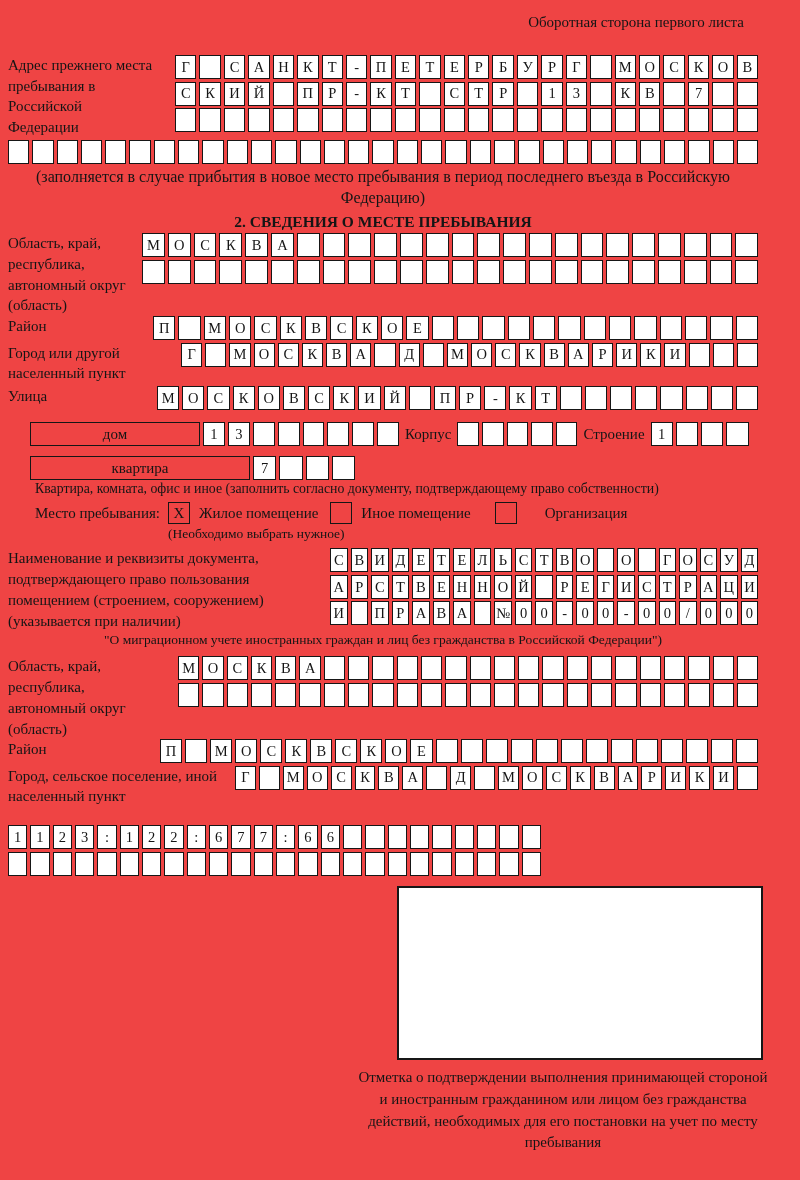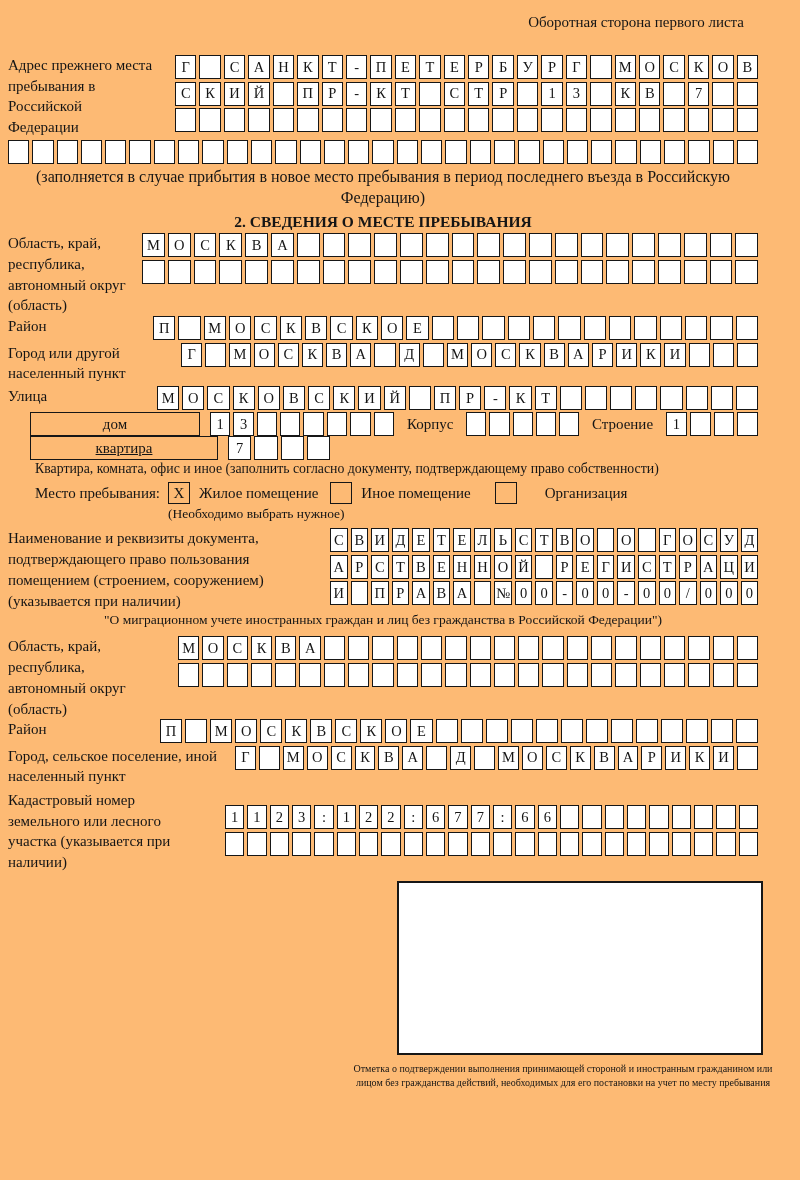--- a/index.html
+++ b/index.html
@@ -1,54 +1,54 @@
 <!DOCTYPE html>
 <html><head>
 <meta charset="utf-8">
 <style>
   html,body{margin:0;padding:0;background:#fff;}
   .page{
     width:800px;height:1180px;box-sizing:border-box;
-    background:#fdba74;color:#151515;
+    background:#ef4444;color:#151515;
     font-family:"Liberation Serif","DejaVu Serif",serif;
     padding:14px 42px 0 8px;position:relative;overflow:hidden;
   }
   .hdr-note{font-size:15px;text-align:right;margin-right:14px;margin-bottom:24px;}
   .line{display:flex;align-items:flex-start;}
   .lab{font-size:15px;line-height:1.38;box-sizing:border-box;}
   .rows{display:flex;flex-direction:column;}
   .boxrow{display:flex;gap:3px;margin-bottom:2.5px;box-sizing:border-box;}
   .cell{
     flex:1 1 0;height:24px;border:1.7px solid #161616;background:#fff;
     display:flex;align-items:center;justify-content:center;
     font-size:14.5px;line-height:1;box-sizing:border-box;
   }
   .caption{font-size:16px;text-align:center;line-height:1.3;}
   .sec-title{font-size:15.5px;font-weight:bold;text-align:center;margin:5px 0 2px 0;}
   .widebox{
     border:1.7px solid #161616;height:24px;box-sizing:border-box;
     display:flex;align-items:center;justify-content:center;font-size:15px;
   }
   .midlab{font-size:15px;height:24px;display:flex;align-items:center;padding:0 3px;white-space:nowrap;}
-  .flexline{display:flex;gap:10px;align-items:center;}
+  .flexline{display:flex;gap:3px;align-items:center;margin-top:10px;}
   .note-left{font-size:13.8px;margin:1px 0 4px 27px;}
   .mesto{display:flex;align-items:center;font-size:15px;margin:5px 0 2px 27px;}
   .chk{
     width:22px;height:22px;border:1.7px solid #161616;box-sizing:border-box;
     display:flex;align-items:center;justify-content:center;font-size:15px;flex:none;
   }
   .mesto-note{font-size:13.5px;margin:2px 0 6px 160px;}
   .fact-title{font-size:15.5px;font-weight:bold;text-align:center;margin:8px 0 6px 0;}
   .fact-note{font-size:13.5px;text-align:center;line-height:1.35;}
   .stamp-box{
     margin:8px 0 0 389px;width:366px;height:174px;
     border:2px solid #161616;box-sizing:border-box;background:#fff;
   }
   .stamp-caption{
-    margin:7px 0 0 345px;width:420px;font-size:10px;
+    margin:7px 0 0 345px;width:420px;font-size:15px;
     text-align:center;line-height:1.45;
   }
   .mb0{margin-bottom:0;}
 </style>
 </head>
 <body>
 
 <div class="page">
 
   <div class="hdr-note">Оборотная сторона первого листа</div>
@@ -344,21 +344,21 @@
     <div class="midlab">Строение</div>
     <div class="boxrow mb0" style="width:98px;">
         <span class="cell">1</span>
         <span class="cell"></span>
         <span class="cell"></span>
         <span class="cell"></span>
       </div>
   </div>
 
   <div class="flexline" style="margin-left:22px;">
-    <div class="widebox" style="width:188px;flex:none;text-decoration:underline;">квартира</div>
+    <div class="widebox" style="width:220px;flex:none;">квартира</div>
     <div class="boxrow mb0" style="width:102px;">
         <span class="cell">7</span>
         <span class="cell"></span>
         <span class="cell"></span>
         <span class="cell"></span>
       </div>
   </div>
   <div class="note-left">Квартира, комната, офис и иное (заполнить согласно документу, подтверждающему право собственности)</div>
 
   <div class="mesto">
@@ -559,21 +559,20 @@
         <span class="cell">А</span>
         <span class="cell">Р</span>
         <span class="cell">И</span>
         <span class="cell">К</span>
         <span class="cell">И</span>
         <span class="cell"></span>
       </div>
   </div>
 
   <div class="line" style="margin-top:3px;">
-    <div class="lab" style="width:217px;padding-right:28px;">Кадастровый номер земельного или лесного участка (указывается при наличии)</div>
     <div class="rows" style="width:533px;margin-top:15px;">
       <div class="boxrow">
           <span class="cell">1</span>
           <span class="cell">1</span>
           <span class="cell">2</span>
           <span class="cell">3</span>
           <span class="cell">:</span>
           <span class="cell">1</span>
           <span class="cell">2</span>
           <span class="cell">2</span>

